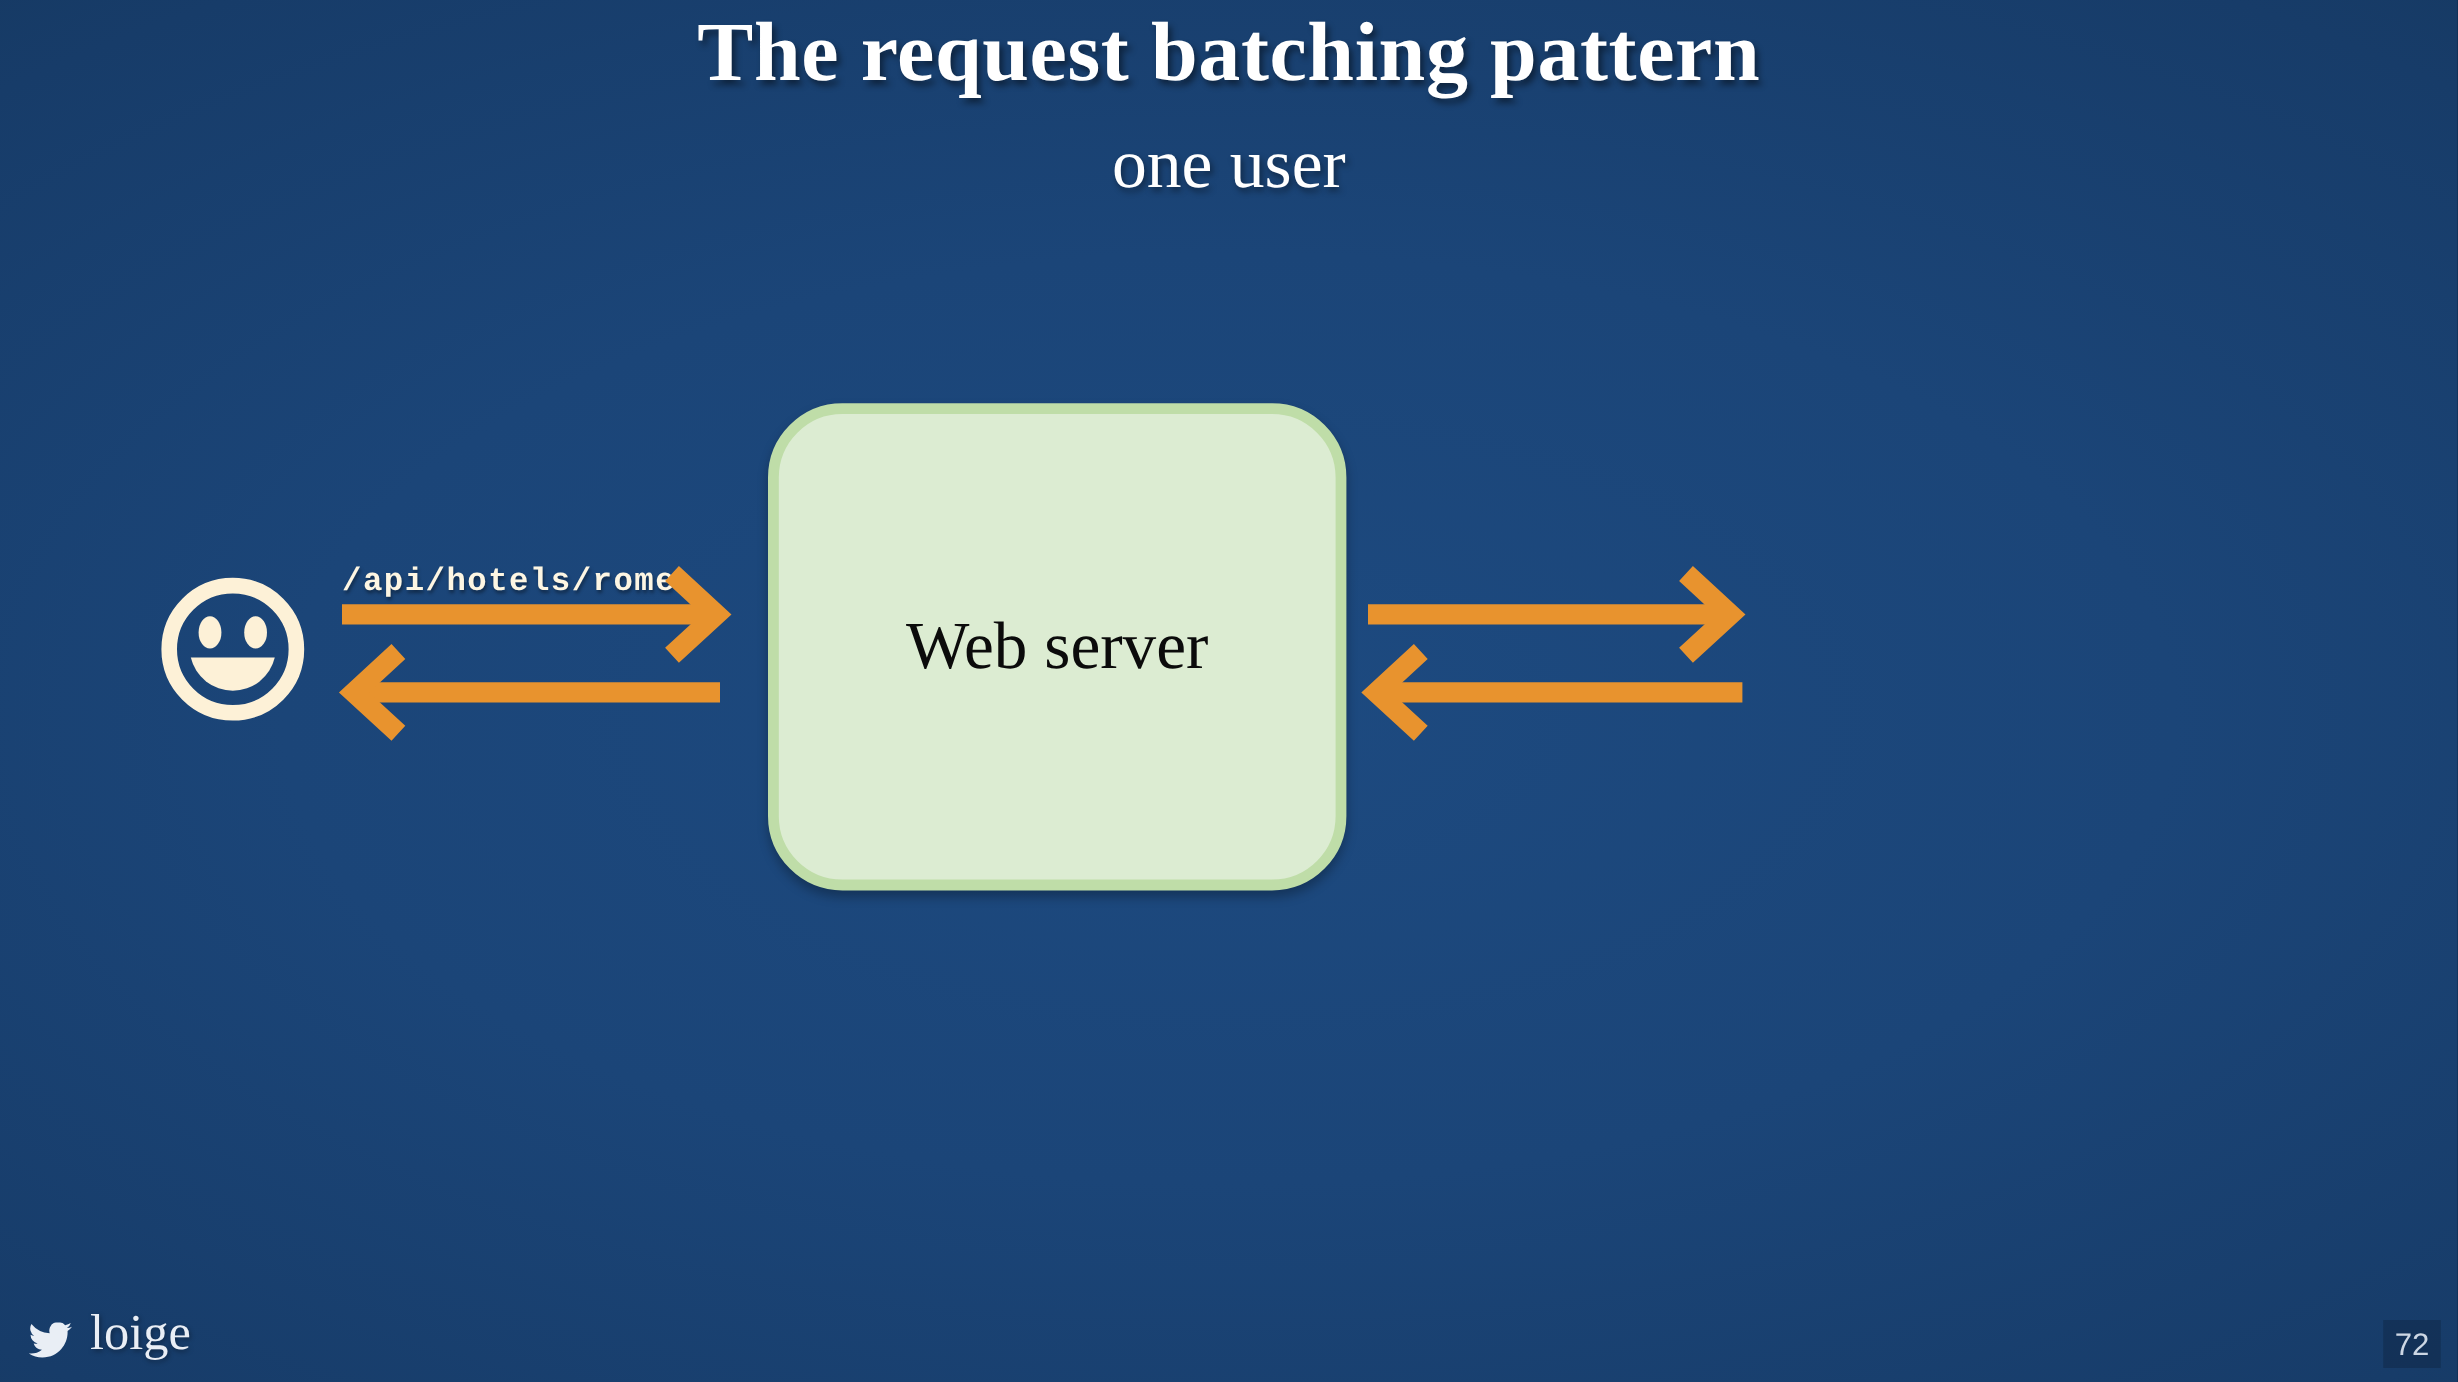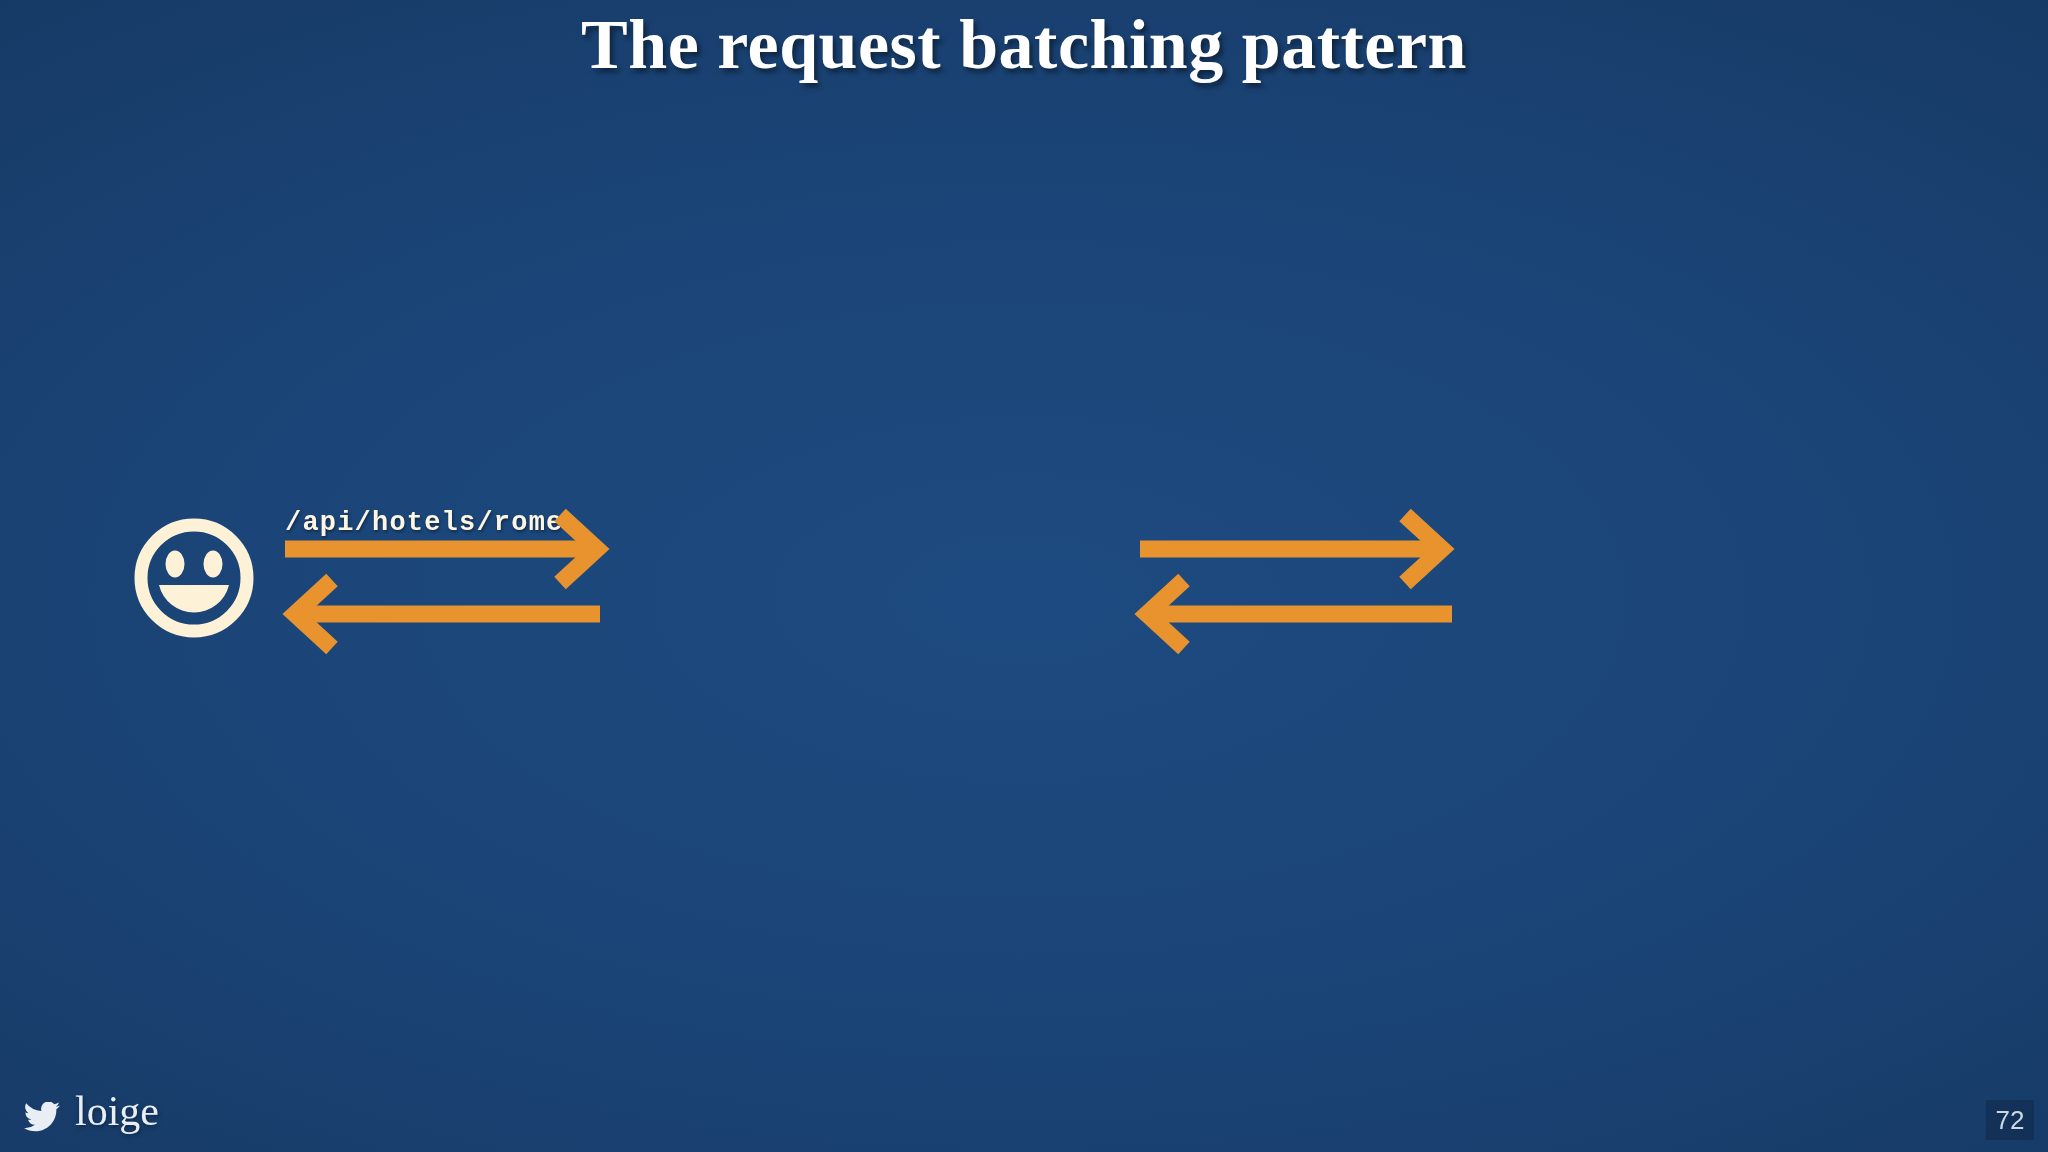--- a/index.html
+++ b/index.html
@@ -55,21 +55,20 @@
     font-weight: normal;
     font-size: 58px;
     text-shadow: 2px 3px 5px rgba(0,0,0,0.42);
     white-space: nowrap;
   }
 
   
   #diagram {
     position: absolute;
     inset: 0;
-    margin-top: 37px;
   }
 
   .node-box {
     position: absolute;
     border-radius: 62px;
     box-sizing: border-box;
     display: flex;
     align-items: center;
     justify-content: center;
     color: #0b0b0b;
@@ -166,20 +165,21 @@
     align-items: center;
     justify-content: center;
   }
 </style>
 </head>
 <body>
 
 <div id="slide">
 
   <div id="title">The request batching pattern</div>
+  <div id="subtitle">one user</div>
 
   <div id="diagram">
 
     <svg id="user-icon" viewBox="0 0 122 122" xmlns="http://www.w3.org/2000/svg">
       <circle cx="61" cy="61" r="53" fill="none" stroke="#fdf1d7" stroke-width="13"></circle>
       <ellipse cx="42" cy="47" rx="9.5" ry="13.5" fill="#fdf1d7"></ellipse>
       <ellipse cx="80" cy="47" rx="9.5" ry="13.5" fill="#fdf1d7"></ellipse>
       <path d="M26 68 A 36 36 0 0 0 96 68 Z" fill="#fdf1d7"></path>
     </svg>
 
@@ -204,20 +204,23 @@
         </g>
 
         <g>
           <line x1="1452" y1="577" x2="1152" y2="577"></line>
           <polyline points="1184,543 1147,577 1184,611" fill="none"></polyline>
         </g>
 
       </g>
     </svg>
 
+    <div id="web-server-box" class="node-box">
+      <span>Web server</span>
+    </div>
 
 
   </div>
 
   <div id="footer-handle">
     <svg id="twitter-icon" width="36" height="30" viewBox="0 0 24 20" xmlns="http://www.w3.org/2000/svg">
       <path fill="#e9eef5" d="M24 2.37a9.6 9.6 0 0 1-2.83.79A4.94 4.94 0 0 0 23.34.37a9.85 9.85 0 0 1-3.13 1.2A4.92 4.92 0 0 0 11.6 6.0a13.96 13.96 0 0 1-10.14-5.15 4.92 4.92 0 0 0 1.52 6.57A4.88 4.88 0 0 1 .96 6.8v.06a4.93 4.93 0 0 0 3.95 4.83 4.96 4.96 0 0 1-2.22.08 4.93 4.93 0 0 0 4.6 3.42A9.88 9.88 0 0 1 0 17.26a13.94 13.94 0 0 0 7.55 2.21c9.06 0 14.01-7.5 14.01-14.01l-.02-.64A9.94 9.94 0 0 0 24 2.37z"></path>
     </svg>
     <span class="handle-text">loige</span>
   </div>

